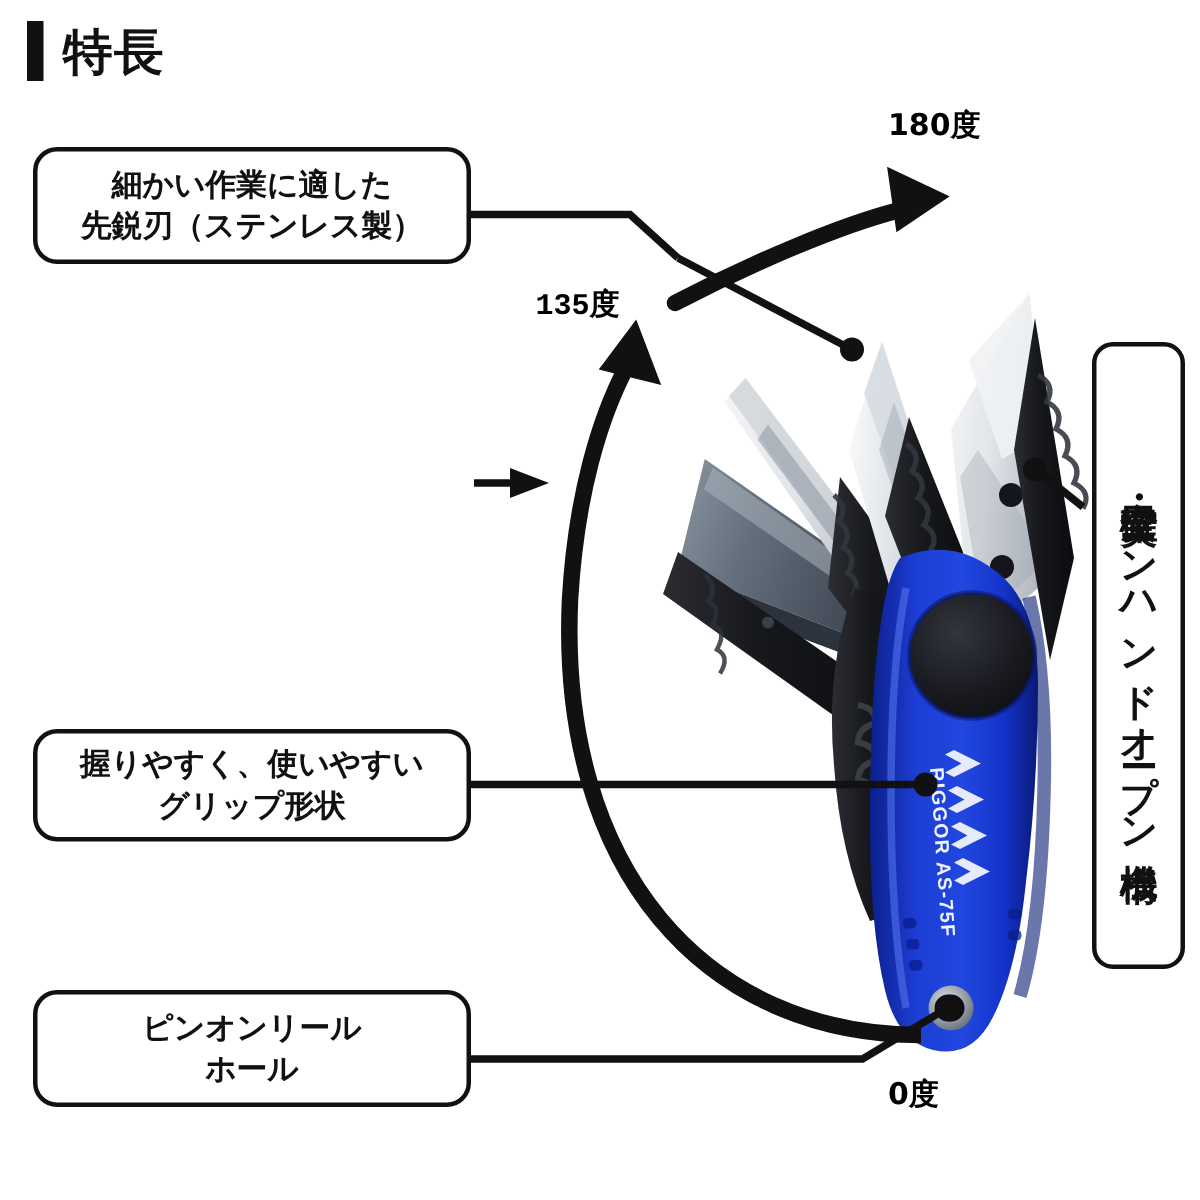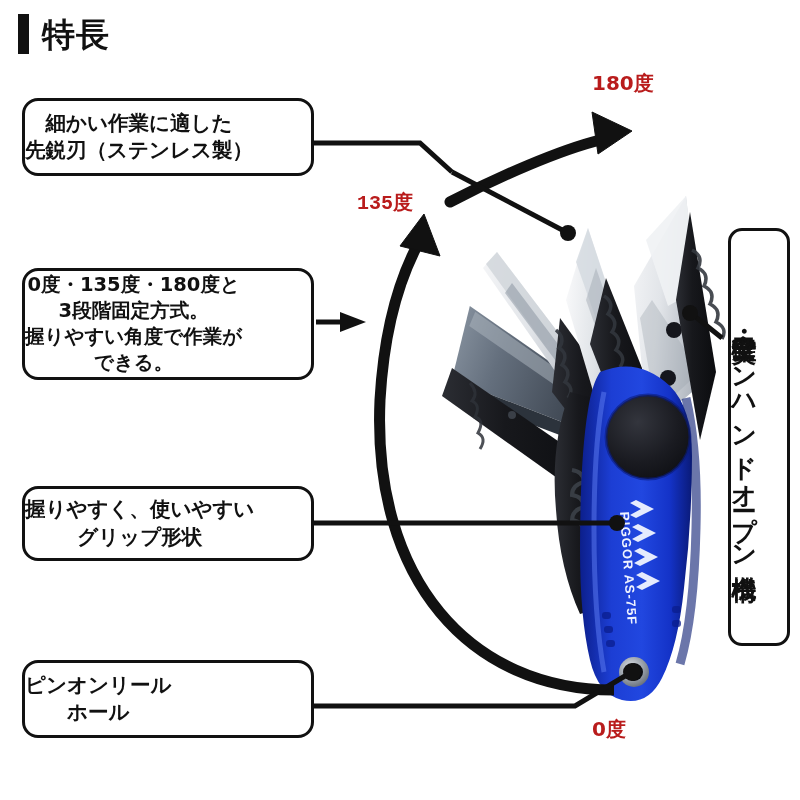--- a/index.html
+++ b/index.html
@@ -48,20 +48,21 @@
     position: absolute;
     box-sizing: border-box;
     border: 3px solid #111111;
     border-radius: 16px;
     background: #ffffff;
     color: #111111;
     font-weight: 700;
     text-align: center;
     display: flex;
     align-items: center;
+    justify-content: center;
     z-index: 6;
   }
   .callout .txt {
     line-height: 1.34;
     white-space: pre-line;
   }
 
   #callout-blade {
     left: 22px;  top: 98px;
     width: 292px; height: 78px;
@@ -98,21 +99,21 @@
     letter-spacing: 1px;
     font-weight: 700;
     white-space: nowrap;
   }
 
   
   .angle-label {
     position: absolute;
     font-size: 20px;
     font-weight: 700;
-    color: #b91c1c;
+    color: #000000;
     z-index: 6;
     white-space: nowrap;
   }
   #label-180 { left: 592px; top: 70px; }
   #label-135 { left: 357px; top: 189px; font-family: Liberation Mono, monospace; }
   #label-0   { left: 592px; top: 716px; text-align: right; }
 
   
   #leaders, #product {
     position: absolute;
@@ -309,26 +310,20 @@
         <circle cx="690" cy="313" r="8" fill="#111111" stroke="none"></circle>
       </g>
     </g>
   </svg>
 
   <div class="callout" id="callout-blade">
     <div class="txt">細かい作業に適した
 先鋭刃（ステンレス製）</div>
   </div>
 
-  <div class="callout" id="callout-angles">
-    <div class="txt">0度・135度・180度と
-3段階固定方式。
-握りやすい角度で作業が
-できる。</div>
-  </div>
 
   <div class="callout" id="callout-hole">
     <div class="txt">ピンオンリール
 ホール</div>
   </div>
 
   <div class="callout" id="callout-grip">
     <div class="txt">握りやすく、使いやすい
 グリップ形状</div>
   </div>

